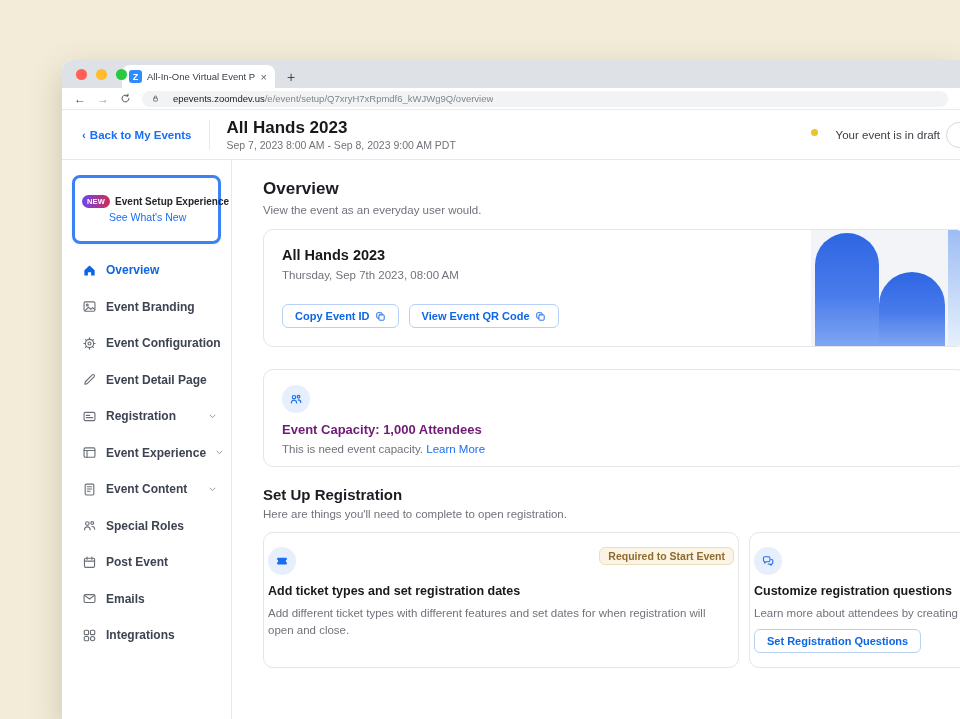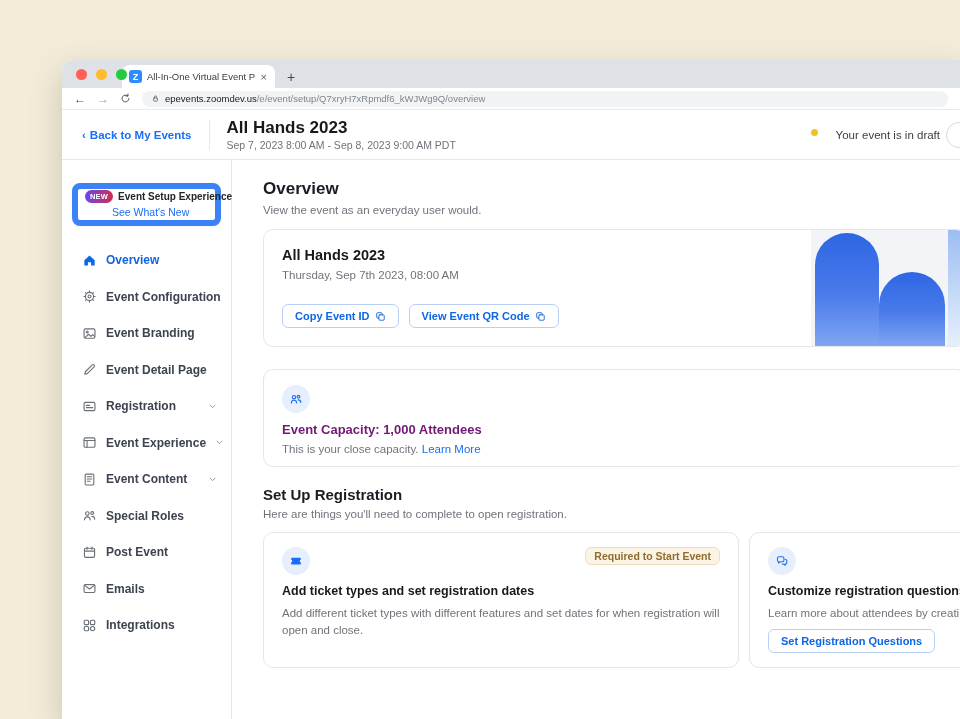--- a/index.html
+++ b/index.html
@@ -25,21 +25,21 @@
   .tab-close { font-size:11px; color:#5f6368; flex:none; padding:0 1px; cursor:default; }
   .newtab { font-size:14px; color:#45484d; margin:0 0 3px 12px; }
 
   
   .urlbar { height:22px; background:#fff; border-bottom:1px solid #e8eaed;
             display:flex; align-items:center; padding:0 12px; gap:11px; }
   .nav-arrow { font-size:12px; color:#4a4d51; line-height:1; }
   .nav-arrow.fwd { color:#9aa0a6; }
   .reload { width:11px; height:11px; }
   .url-pill { flex:1; height:16px; background:#f1f3f4; border-radius:9px;
-              display:flex; align-items:center; padding:0 9px; gap:5px; min-width:0; }
+              display:flex; align-items:center; padding:0 9px; gap:13px; min-width:0; }
   .url-text { font-size:9.5px; color:#80868b; white-space:nowrap; overflow:hidden; }
   .url-text b { color:#202124; font-weight:normal; }
 
   
   .appheader { height:50px; background:#fff; border-bottom:1px solid #e7e8ea;
                display:flex; align-items:center; position:relative; }
   .back-link { margin-left:20px; color:#1a6ef5; font-size:11.5px; font-weight:bold;
                display:flex; align-items:center; gap:4px; white-space:nowrap; }
   .hdr-div { width:1px; height:30px; background:#e7e8ea; margin:0 16px 0 18px; }
   .evt-title { font-size:17px; font-weight:bold; color:#17191d; line-height:1.15; }
@@ -48,22 +48,22 @@
   .draft-dot { width:7px; height:7px; border-radius:50%; }
   .draft-text { font-size:11.5px; color:#3c4046; }
   .edge-btn { position:absolute; right:-14px; top:12px; width:28px; height:26px;
               background:#fff; border:1px solid #d7d9de; border-radius:13px; }
 
   
   .body-row { display:flex; height:559px; }
 
   
   .sidebar { width:170px; flex:none; border-right:1px solid #e7e8ea; background:#fff; padding-top:7px; }
-  .promo-card { margin:16px 10px; border:6px solid #3b82f6; border-radius:8px; background:#fff;
-                box-shadow:0 1px 3px rgba(0,0,0,.05); padding:1px 7px; }
+  .promo-card { margin:8px 10px; border:3px solid #3b82f6; border-radius:8px; background:#fff;
+                box-shadow:0 1px 3px rgba(0,0,0,.05); padding:17px 7px; }
   .promo-row1 { display:flex; align-items:center; gap:5px; }
   .new-badge { background:linear-gradient(90deg,#6a46f0,#cf2d4e); color:#fff; font-size:7.5px;
                font-weight:bold; border-radius:7px; padding:2px 5px; letter-spacing:.2px; }
   .promo-title { font-size:10px; font-weight:bold; color:#22252b; white-space:nowrap; }
   .promo-link { font-size:10.5px; color:#1a6ef5; margin:3px 0 1px 27px; }
   .nav { margin-top:3px; }
   .nav-item { height:36.5px; display:flex; align-items:center; padding:0 14px 0 20px; gap:9px;
               color:#3d4350; cursor:default; }
   .nav-item .nico { width:15px; height:15px; flex:none; color:#6b7077; }
   .nav-item .nlabel { font-size:12px; font-weight:bold; white-space:nowrap; }
@@ -97,21 +97,21 @@
 
   .capacity-card { margin-top:22px; height:98px; padding:15px 18px; }
   .circle-ico { width:28px; height:28px; border-radius:50%; background:#e7effc; color:#1a6ef5;
                 display:flex; align-items:center; justify-content:center; }
   .circle-ico svg { width:14px; height:14px; }
   .cap-title { font-size:13px; font-weight:bold; color:#701a75; margin-top:9px; }
   .cap-desc { font-size:11.5px; color:#70737a; margin-top:6px; }
   a.blue-link { color:#1a6ef5; text-decoration:none; }
 
   .cards-row { display:flex; gap:10px; margin-top:12px; }
-  .reg-card { flex:none; height:136px; padding:14px 18px; display:flex; flex-direction:column; }
+  .reg-card { flex:none; height:136px; padding:14px 4px; display:flex; flex-direction:column; }
   .reg-card.c1 { width:476px; }
   .reg-card.c2 { width:480px; }
   .reg-head { display:flex; align-items:flex-start; }
   .req-badge { margin-left:auto; background:#fbf4e4; border:1px solid #ecdfc0; border-radius:6px;
                color:#8f6c2e; font-size:10.5px; font-weight:bold; padding:2px 8px; }
   .reg-title { font-size:12.5px; font-weight:bold; color:#17191d; margin-top:9px; }
   .reg-desc { font-size:11.5px; color:#70737a; margin-top:7px; line-height:1.45;
               max-width:440px; white-space:pre-line; }
   .c2 .reg-desc { white-space:nowrap; overflow:hidden; }
   .reg-foot { margin-top:auto; display:flex; align-items:center; }
@@ -256,29 +256,29 @@
       </div>
       <div class="nav">
         <div class="nav-item active">
           <svg class="nico" viewBox="0 0 16 16" fill="none" stroke="currentColor" stroke-width="1.2" stroke-linecap="round" stroke-linejoin="round">
               <use href="#i-home"></use>
             </svg>
           <span class="nlabel">Overview</span>
         </div>
         <div class="nav-item">
           <svg class="nico" viewBox="0 0 16 16" fill="none" stroke="currentColor" stroke-width="1.2" stroke-linecap="round" stroke-linejoin="round">
+              <use href="#i-image"></use>
+            </svg>
+          <span class="nlabel">Event Branding</span>
+        </div>
+        <div class="nav-item">
+          <svg class="nico" viewBox="0 0 16 16" fill="none" stroke="currentColor" stroke-width="1.2" stroke-linecap="round" stroke-linejoin="round">
               <use href="#i-gear"></use>
             </svg>
           <span class="nlabel">Event Configuration</span>
-        </div>
-        <div class="nav-item">
-          <svg class="nico" viewBox="0 0 16 16" fill="none" stroke="currentColor" stroke-width="1.2" stroke-linecap="round" stroke-linejoin="round">
-              <use href="#i-image"></use>
-            </svg>
-          <span class="nlabel">Event Branding</span>
         </div>
         <div class="nav-item">
           <svg class="nico" viewBox="0 0 16 16" fill="none" stroke="currentColor" stroke-width="1.2" stroke-linecap="round" stroke-linejoin="round">
               <use href="#i-pencil"></use>
             </svg>
           <span class="nlabel">Event Detail Page</span>
         </div>
         <div class="nav-item">
           <svg class="nico" viewBox="0 0 16 16" fill="none" stroke="currentColor" stroke-width="1.2" stroke-linecap="round" stroke-linejoin="round">
               <use href="#i-card"></use>
@@ -363,21 +363,21 @@
       </div>
 
       <div class="card capacity-card bleed">
         <div class="circle-ico">
           <svg viewBox="0 0 16 16" fill="none" stroke="currentColor" stroke-width="1.3" stroke-linecap="round" stroke-linejoin="round">
               <use href="#i-people"></use>
             </svg>
         </div>
         <div class="cap-title">Event Capacity: 1,000 Attendees</div>
         <div class="cap-desc">
-          <span>This is your close capacity.</span>
+          <span>This is need event capacity.</span>
           <a class="blue-link" href="#">Learn More</a>
         </div>
       </div>
 
       <div class="sec-title">Set Up Registration</div>
       <div class="sec-desc">Here are things you'll need to complete to open registration.</div>
 
       <div class="cards-row">
         <div class="card reg-card c1">
           <div class="reg-head">

